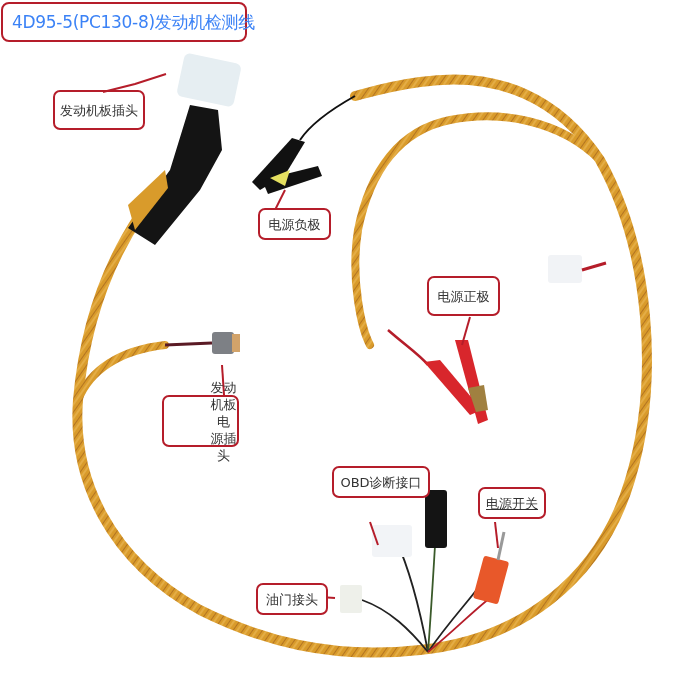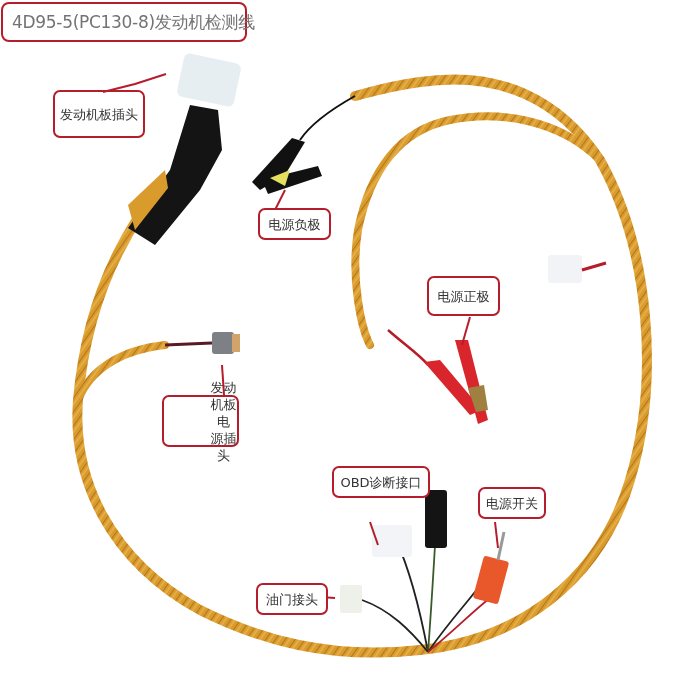--- a/index.html
+++ b/index.html
@@ -6,21 +6,21 @@
     body {
       width: 700px; height: 700px; overflow: hidden; position: relative;
       background: #ffffff;
       font-family: "DejaVu Sans", "Liberation Sans", sans-serif;
     }
     .photo { position: absolute; left: 0; top: 0; width: 700px; height: 700px; }
     .title-box {
       position: absolute; left: 1px; top: 2px; width: 246px; height: 40px;
       border: 2px solid #b51d2a; border-radius: 8px; background: #fff;
       box-sizing: border-box; display: flex; align-items: center; padding-left: 9px;
-      font-size: 17px; color: #737373; letter-spacing: -0.3px; white-space: nowrap;
+      font-size: 17px; color: #3b82f6; letter-spacing: -0.3px; white-space: nowrap;
     }
     .callout {
       position: absolute; border: 2px solid #b51d2a; border-radius: 7px;
       background: #fff; box-sizing: border-box; color: #333; font-size: 13px;
       display: flex; align-items: center; justify-content: center; text-align: center;
       line-height: 17px; white-space: pre-line;
     }
   </style>
 </head>
 <body>
@@ -83,30 +83,30 @@
   <rect x="425" y="490" width="22" height="58" rx="3" fill="#141414"></rect>
   <rect x="340" y="585" width="22" height="28" rx="2" fill="#eef0ea"></rect>
   <g>
     <rect x="478" y="558" width="26" height="44" rx="3" fill="#e8582a" transform="rotate(15 491 580)"></rect>
     <line x1="498" y1="560" x2="504" y2="532" stroke="#999" stroke-width="3"></line>
   </g>
 </svg>
 
 <div class="title-box">4D95-5(PC130-8)发动机检测线</div>
 
-<div class="callout" style="left:53px;top:90px;width:92px;height:48px;">发动机板插头</div>
+<div class="callout" style="left:53px;top:90px;width:92px;height:40px;">发动机板插头</div>
 <svg style="position:absolute;left:0;top:0;width:700px;height:700px;pointer-events:none" viewBox="0 0 700 700">
   <path d="M103,92 L135,84 L166,74" stroke="#b51d2a" stroke-width="2" fill="none"></path>
   <path d="M285,190 L275,210" stroke="#b51d2a" stroke-width="2" fill="none"></path>
   <path d="M470,317 L462,345" stroke="#b51d2a" stroke-width="2" fill="none"></path>
   <path d="M222,365 L224,395" stroke="#b51d2a" stroke-width="2" fill="none"></path>
   <path d="M370,522 L378,545" stroke="#b51d2a" stroke-width="2" fill="none"></path>
   <path d="M495,522 L498,548" stroke="#b51d2a" stroke-width="2" fill="none"></path>
   <path d="M320,597 L335,598" stroke="#b51d2a" stroke-width="2" fill="none"></path>
 </svg>
 
 <div class="callout" style="left:258px;top:208px;width:73px;height:32px;">电源负极</div>
 <div class="callout" style="left:427px;top:276px;width:73px;height:40px;">电源正极</div>
 <div class="callout" style="left:162px;top:395px;width:77px;height:52px;padding-left:46px;">发动机板电
 源插头</div>
 <div class="callout" style="left:332px;top:466px;width:98px;height:32px;">OBD诊断接口</div>
-<div class="callout" style="left:478px;top:487px;width:68px;height:32px;">电源开关</div>
+<div class="callout" style="left:478px;top:487px;width:68px;height:32px;text-decoration:underline;">电源开关</div>
 <div class="callout" style="left:256px;top:583px;width:72px;height:32px;">油门接头</div>
 
 </body></html>

